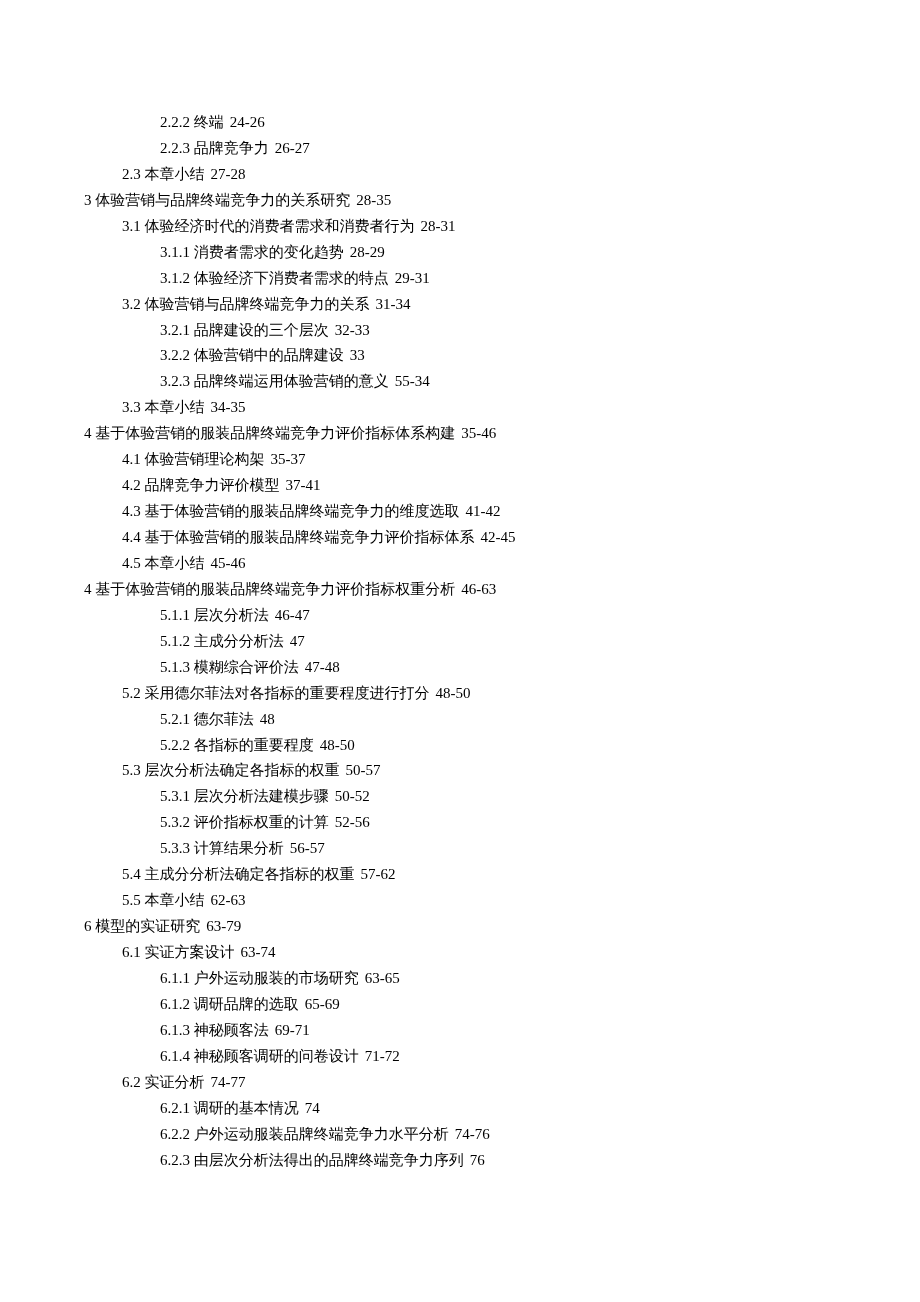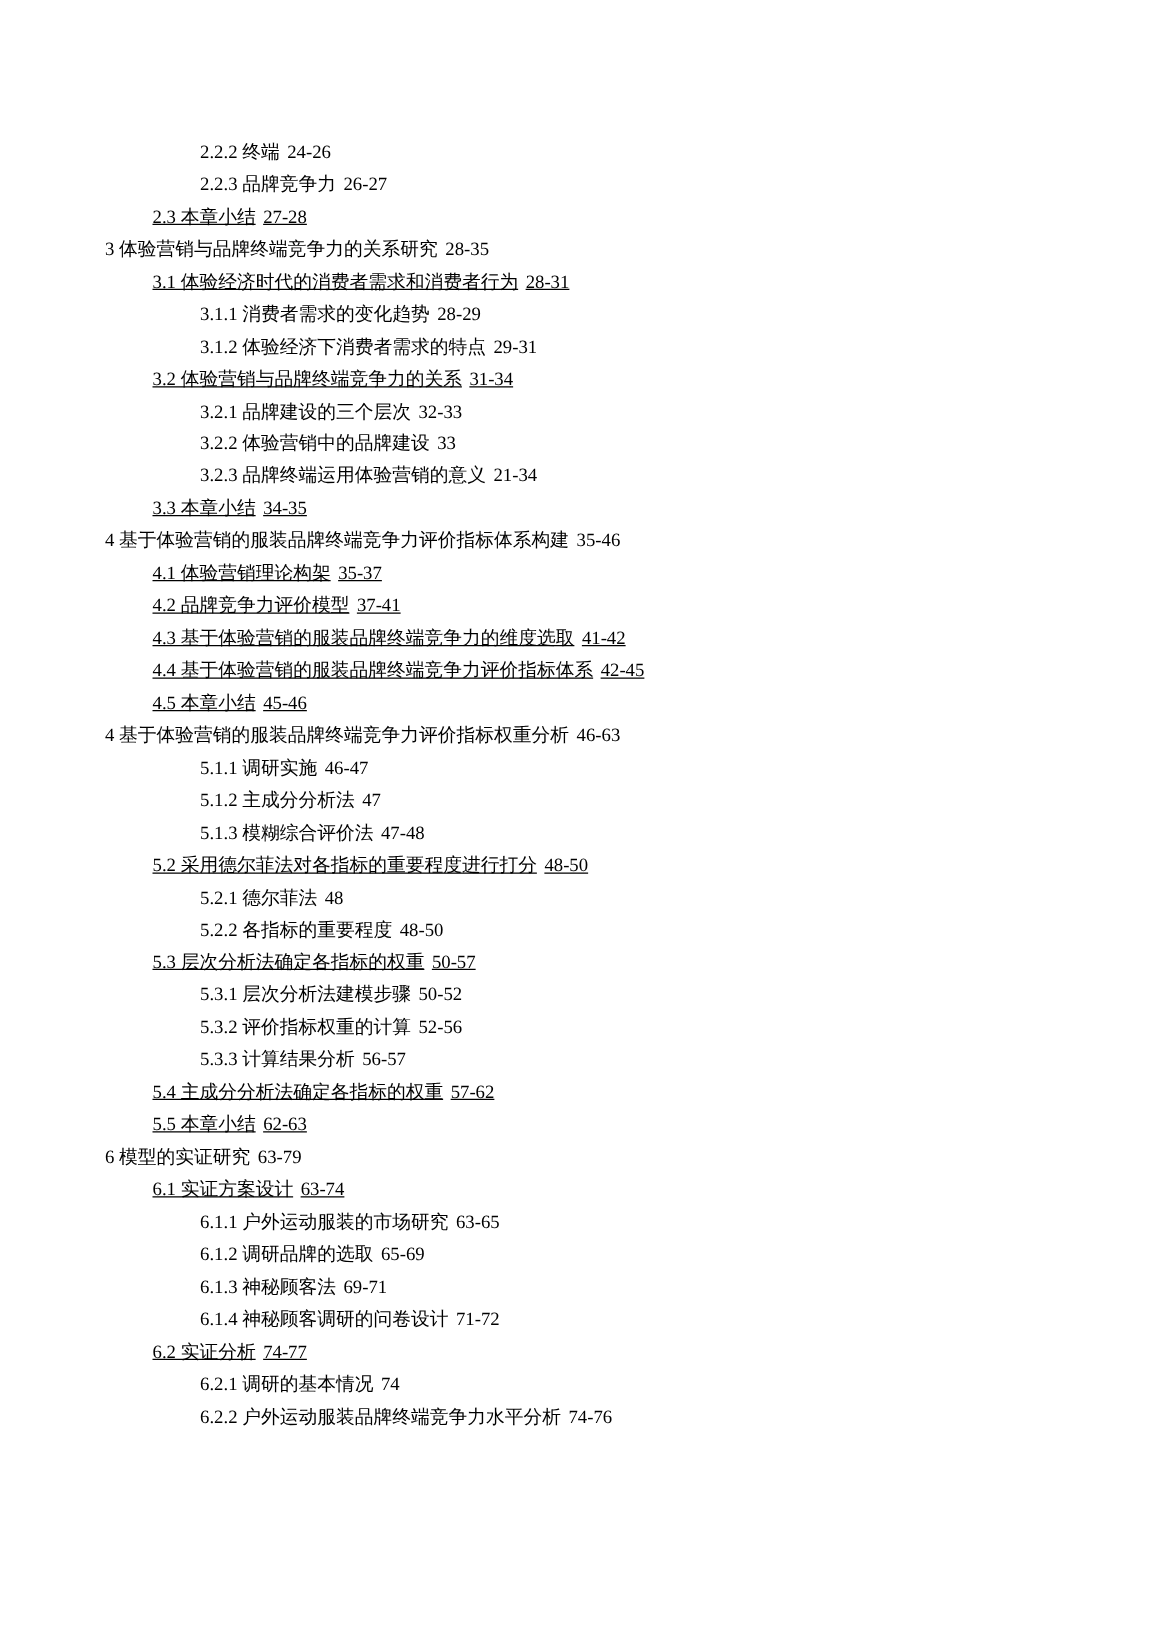--- a/index.html
+++ b/index.html
@@ -15,62 +15,63 @@
     line-height: 1.73;
     padding: 110px 0 0 0;
   }
   .toc {
     padding-left: 84px;
   }
   .row {
     white-space: nowrap;
   }
   .l0 { padding-left: 0px; }
-  .l1 { padding-left: 38px; text-decoration: underline; }
+  .l1 { padding-left: 38px; }
   .l2 { padding-left: 76px; }
   .label { }
   .pages { margin-left: 6px; }
 </style>
 </head>
 <body>
 
 <div class="toc" id="toc">
     <div class="row l2"><span class="label">2.2.2 终端</span><span class="pages">24-26</span></div>
     <div class="row l2"><span class="label">2.2.3 品牌竞争力</span><span class="pages">26-27</span></div>
     <div class="row l1"><span class="label">2.3 本章小结</span><span class="pages">27-28</span></div>
     <div class="row l0"><span class="label">3 体验营销与品牌终端竞争力的关系研究</span><span class="pages">28-35</span></div>
     <div class="row l1"><span class="label">3.1 体验经济时代的消费者需求和消费者行为</span><span class="pages">28-31</span></div>
     <div class="row l2"><span class="label">3.1.1 消费者需求的变化趋势</span><span class="pages">28-29</span></div>
     <div class="row l2"><span class="label">3.1.2 体验经济下消费者需求的特点</span><span class="pages">29-31</span></div>
     <div class="row l1"><span class="label">3.2 体验营销与品牌终端竞争力的关系</span><span class="pages">31-34</span></div>
     <div class="row l2"><span class="label">3.2.1 品牌建设的三个层次</span><span class="pages">32-33</span></div>
     <div class="row l2"><span class="label">3.2.2 体验营销中的品牌建设</span><span class="pages">33</span></div>
-    <div class="row l2"><span class="label">3.2.3 品牌终端运用体验营销的意义</span><span class="pages">21-34</span></div>
+    <div class="row l2"><span class="label">3.2.3 品牌终端运用体验营销的意义</span><span class="pages">55-34</span></div>
     <div class="row l1"><span class="label">3.3 本章小结</span><span class="pages">34-35</span></div>
     <div class="row l0"><span class="label">4 基于体验营销的服装品牌终端竞争力评价指标体系构建</span><span class="pages">35-46</span></div>
     <div class="row l1"><span class="label">4.1 体验营销理论构架</span><span class="pages">35-37</span></div>
     <div class="row l1"><span class="label">4.2 品牌竞争力评价模型</span><span class="pages">37-41</span></div>
     <div class="row l1"><span class="label">4.3 基于体验营销的服装品牌终端竞争力的维度选取</span><span class="pages">41-42</span></div>
     <div class="row l1"><span class="label">4.4 基于体验营销的服装品牌终端竞争力评价指标体系</span><span class="pages">42-45</span></div>
     <div class="row l1"><span class="label">4.5 本章小结</span><span class="pages">45-46</span></div>
     <div class="row l0"><span class="label">4 基于体验营销的服装品牌终端竞争力评价指标权重分析</span><span class="pages">46-63</span></div>
-    <div class="row l2"><span class="label">5.1.1 调研实施</span><span class="pages">46-47</span></div>
+    <div class="row l2"><span class="label">5.1.1 层次分析法</span><span class="pages">46-47</span></div>
     <div class="row l2"><span class="label">5.1.2 主成分分析法</span><span class="pages">47</span></div>
     <div class="row l2"><span class="label">5.1.3 模糊综合评价法</span><span class="pages">47-48</span></div>
     <div class="row l1"><span class="label">5.2 采用德尔菲法对各指标的重要程度进行打分</span><span class="pages">48-50</span></div>
     <div class="row l2"><span class="label">5.2.1 德尔菲法</span><span class="pages">48</span></div>
     <div class="row l2"><span class="label">5.2.2 各指标的重要程度</span><span class="pages">48-50</span></div>
     <div class="row l1"><span class="label">5.3 层次分析法确定各指标的权重</span><span class="pages">50-57</span></div>
     <div class="row l2"><span class="label">5.3.1 层次分析法建模步骤</span><span class="pages">50-52</span></div>
     <div class="row l2"><span class="label">5.3.2 评价指标权重的计算</span><span class="pages">52-56</span></div>
     <div class="row l2"><span class="label">5.3.3 计算结果分析</span><span class="pages">56-57</span></div>
     <div class="row l1"><span class="label">5.4 主成分分析法确定各指标的权重</span><span class="pages">57-62</span></div>
     <div class="row l1"><span class="label">5.5 本章小结</span><span class="pages">62-63</span></div>
     <div class="row l0"><span class="label">6 模型的实证研究</span><span class="pages">63-79</span></div>
     <div class="row l1"><span class="label">6.1 实证方案设计</span><span class="pages">63-74</span></div>
     <div class="row l2"><span class="label">6.1.1 户外运动服装的市场研究</span><span class="pages">63-65</span></div>
     <div class="row l2"><span class="label">6.1.2 调研品牌的选取</span><span class="pages">65-69</span></div>
     <div class="row l2"><span class="label">6.1.3 神秘顾客法</span><span class="pages">69-71</span></div>
     <div class="row l2"><span class="label">6.1.4 神秘顾客调研的问卷设计</span><span class="pages">71-72</span></div>
     <div class="row l1"><span class="label">6.2 实证分析</span><span class="pages">74-77</span></div>
     <div class="row l2"><span class="label">6.2.1 调研的基本情况</span><span class="pages">74</span></div>
     <div class="row l2"><span class="label">6.2.2 户外运动服装品牌终端竞争力水平分析</span><span class="pages">74-76</span></div>
+    <div class="row l2"><span class="label">6.2.3 由层次分析法得出的品牌终端竞争力序列</span><span class="pages">76</span></div>
   </div>
 
 </body></html>

